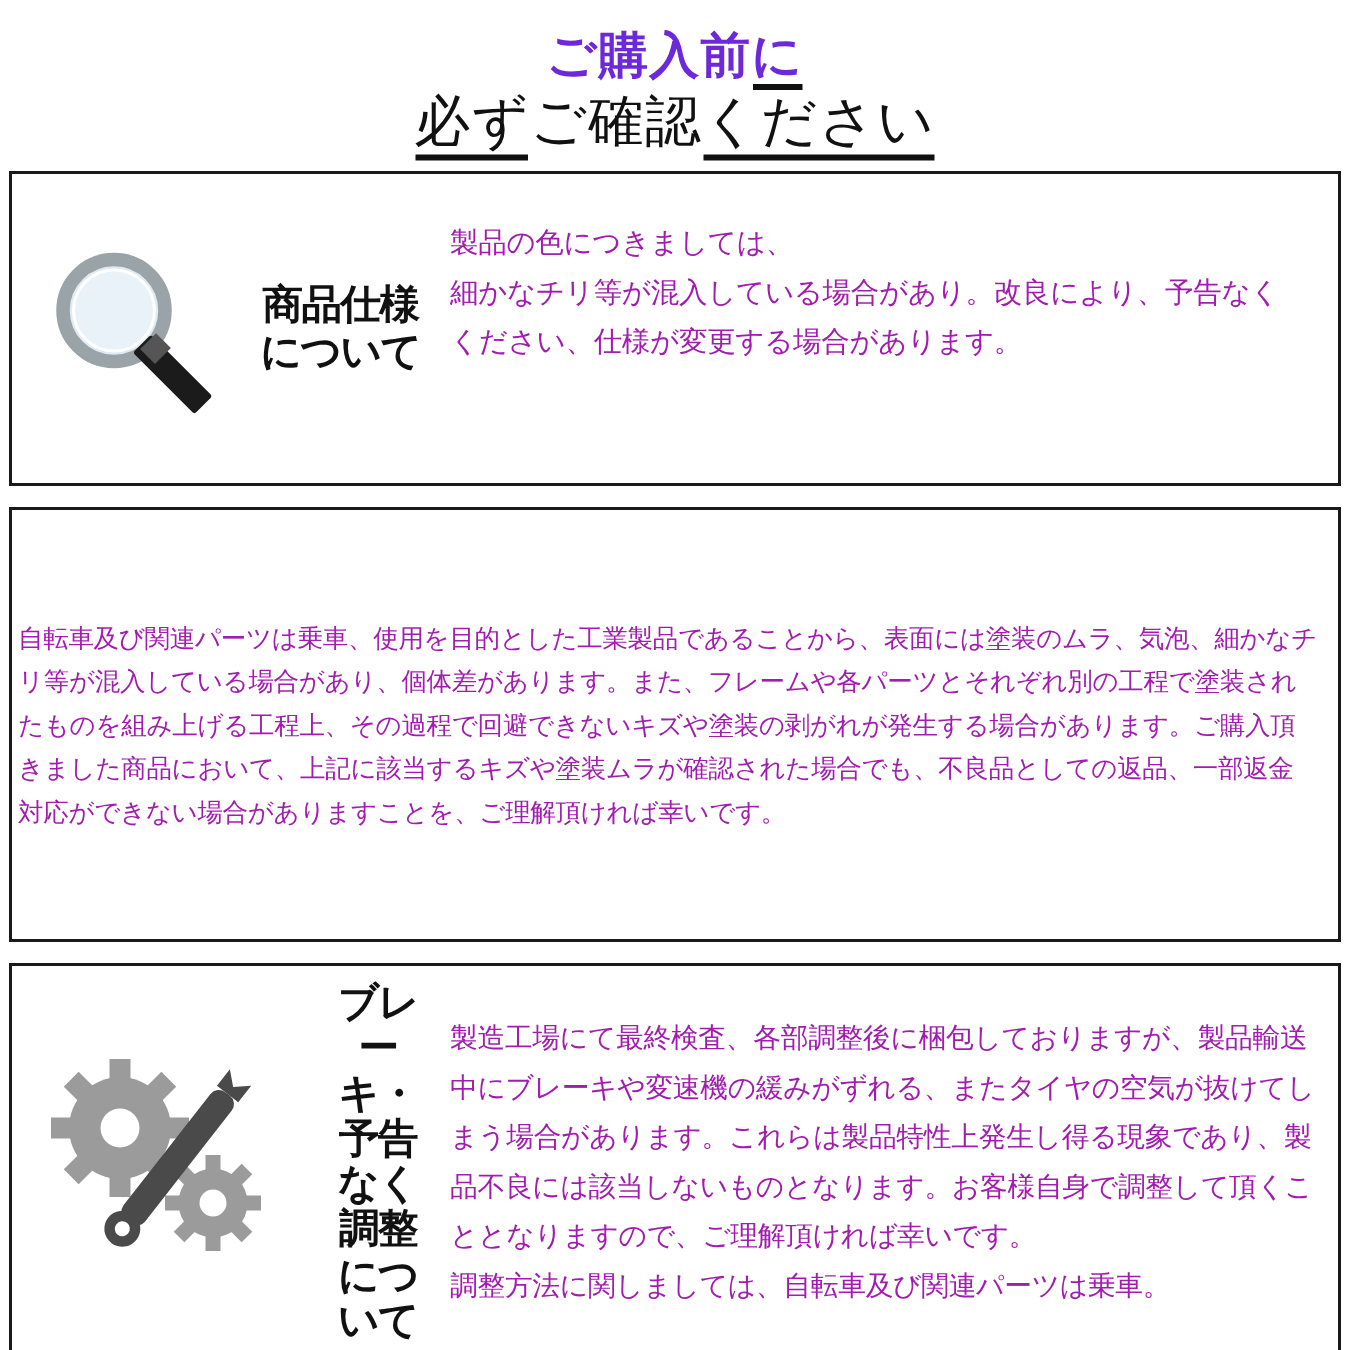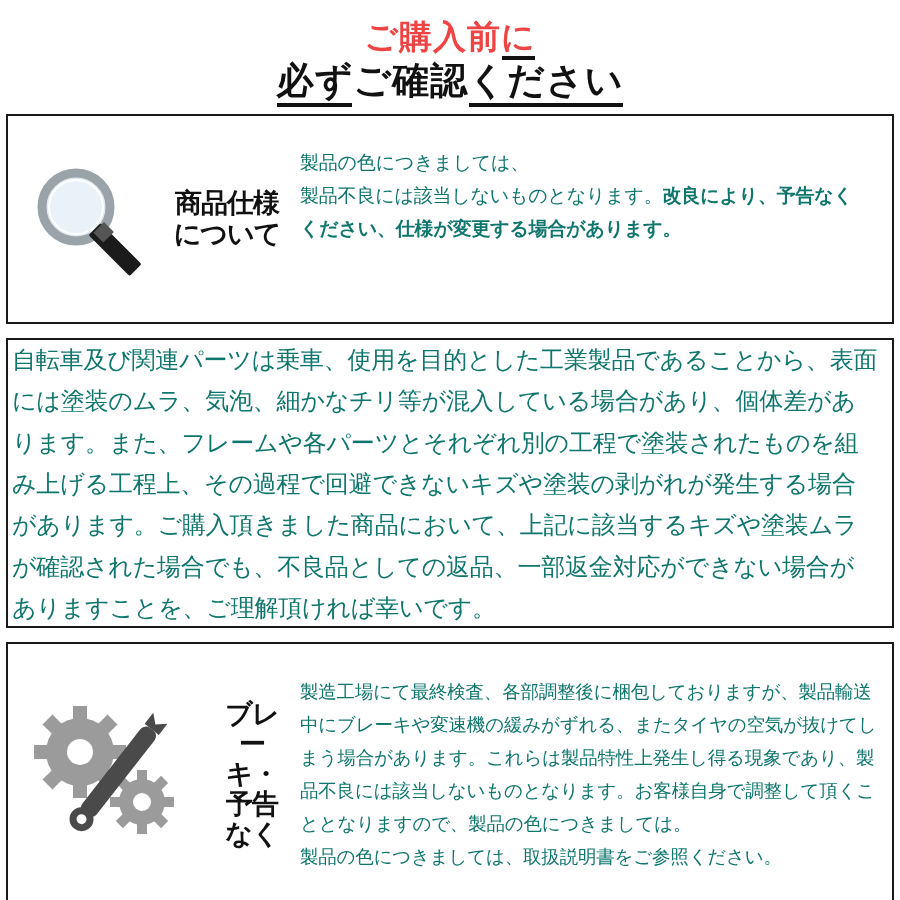--- a/index.html
+++ b/index.html
@@ -26,25 +26,25 @@
   
   .header {
     text-align: center;
     padding: 16px 0 10px 0;
   }
   .header .line1 {
     font-size: 33px;
     font-weight: bold;
     letter-spacing: 1px;
     line-height: 1.25;
-    color: #ef4444;
+    color: #6d28d9;
   }
   .header .line2 {
     font-size: 37px;
-    font-weight: bold;
+    font-weight: normal;
     letter-spacing: 1px;
     line-height: 1.2;
     color: #111111;
     margin-top: 2px;
   }
   .emph {
     position: relative;
     display: inline-block;
   }
   .emph::after {
@@ -98,32 +98,32 @@
   .card-right {
     flex: 1 1 auto;
     padding: 16px 14px 14px 4px;
     box-sizing: border-box;
     display: flex;
     align-items: center;
   }
   .body-text {
     font-size: 19px;
     line-height: 1.62;
-    color: #0f766e;
+    color: #a21caf;
     letter-spacing: -0.2px;
   }
-  .body-text .b { font-weight: bold; }
+  .body-text .b { font-weight: normal; }
 
   
   #card-spec { height: 210px; }
   #card-spec .card-right { padding-top: 30px; align-items: flex-start; }
   #card-spec .body-text { font-size: 19px; line-height: 1.75; }
 
   #card-paint { height: 290px; }
-  #card-paint .body-text { font-size: 24px; line-height: 1.72; }
+  #card-paint .body-text { font-size: 17px; line-height: 1.72; }
 
   #card-brake { height: 265px; }
   #card-brake .body-text { font-size: 18.5px; line-height: 1.78; }
 
   
   .icon-wrap { width: 100%; text-align: center; }
 
   .zoom-svg { display: block; margin: 0 auto; }
   .paint-svg { display: block; margin: 0 auto; }
   .tool-svg { display: block; margin: 0 auto; }
@@ -156,21 +156,21 @@
           </svg>
         </span>
       </div>
       <div class="card-title">
         <span>商品仕様について</span>
       </div>
     </div>
     <div class="card-right">
       <div class="body-text">
         <span>製品の色につきましては、</span><br>
-        <span>製品不良には該当しないものとなります。</span><span class="b">改良により、予告なく</span><br>
+        <span>細かなチリ等が混入している場合があり。</span><span class="b">改良により、予告なく</span><br>
         <span class="b">ください、仕様が変更する場合があります。</span>
       </div>
     </div>
   </div>
 
   <div class="card" id="card-paint">
     <div class="card-right">
       <div class="body-text">自転車及び関連パーツは乗車、使用を目的とした工業製品であることから、表面には塗装のムラ、気泡、細かなチリ等が混入している場合があり、個体差があります。また、フレームや各パーツとそれぞれ別の工程で塗装されたものを組み上げる工程上、その過程で回避できないキズや塗装の剥がれが発生する場合があります。ご購入頂きました商品において、上記に該当するキズや塗装ムラが確認された場合でも、不良品としての返品、一部返金対応ができない場合がありますことを、ご理解頂ければ幸いです。</div>
     </div>
   </div>
@@ -217,23 +217,24 @@
               <rect x="92" y="10" width="18" height="108" rx="7"></rect>
               <path d="M92,10 L92,-4 L101,4 L110,-4 L110,10 Z"></path>
               <circle cx="101" cy="124" r="12"></circle>
               <circle cx="101" cy="124" r="5" fill="#ffffff"></circle>
             </g>
           </svg>
         </span>
       </div>
       <div class="card-title">
         <span>ブレーキ・予告なく</span>
+        <span class="t2">調整について</span>
       </div>
     </div>
     <div class="card-right">
       <div class="body-text">
-        <span>製造工場にて最終検査、各部調整後に梱包しておりますが、製品輸送中にブレーキや変速機の緩みがずれる、またタイヤの空気が抜けてしまう場合があります。これらは製品特性上発生し得る現象であり、製品不良には該当しないものとなります。お客様自身で調整して頂くこととなりますので、製品の色につきましては。</span><br>
-        <span>製品の色につきましては、取扱説明書をご参照ください。</span>
+        <span>製造工場にて最終検査、各部調整後に梱包しておりますが、製品輸送中にブレーキや変速機の緩みがずれる、またタイヤの空気が抜けてしまう場合があります。これらは製品特性上発生し得る現象であり、製品不良には該当しないものとなります。お客様自身で調整して頂くこととなりますので、ご理解頂ければ幸いです。</span><br>
+        <span>調整方法に関しましては、自転車及び関連パーツは乗車。</span>
       </div>
     </div>
   </div>
 
 </div>
 
 </body></html>

